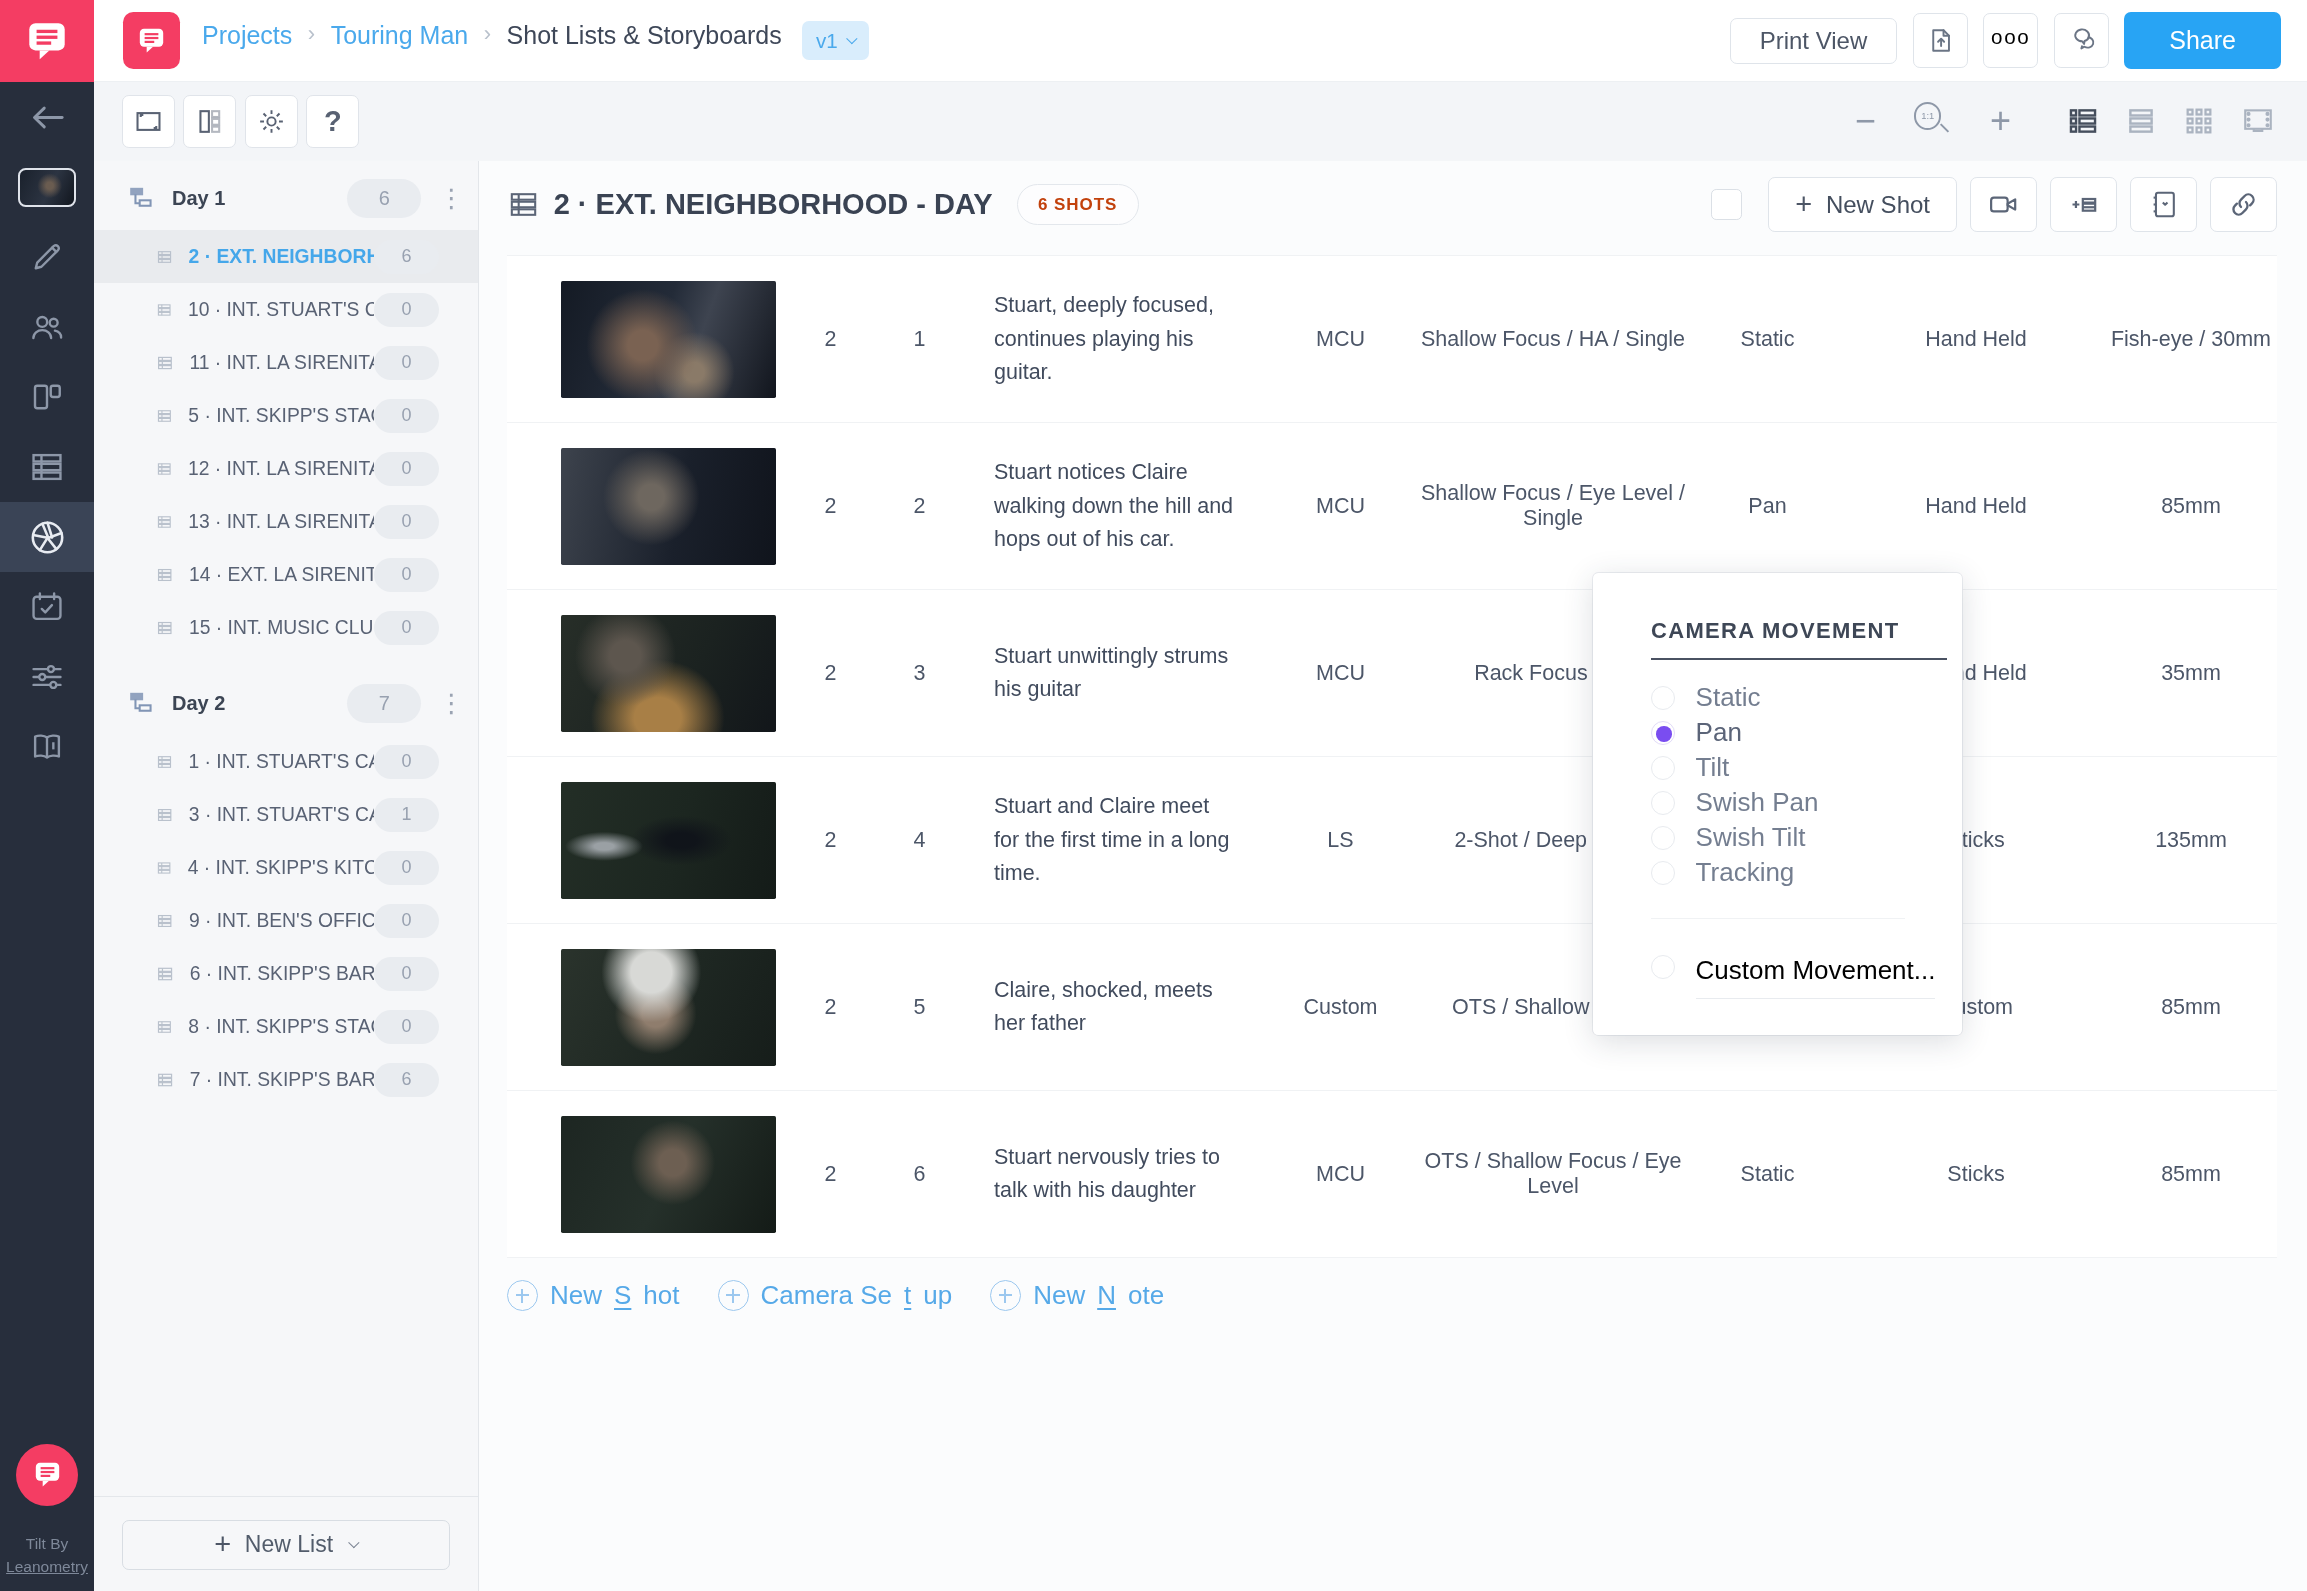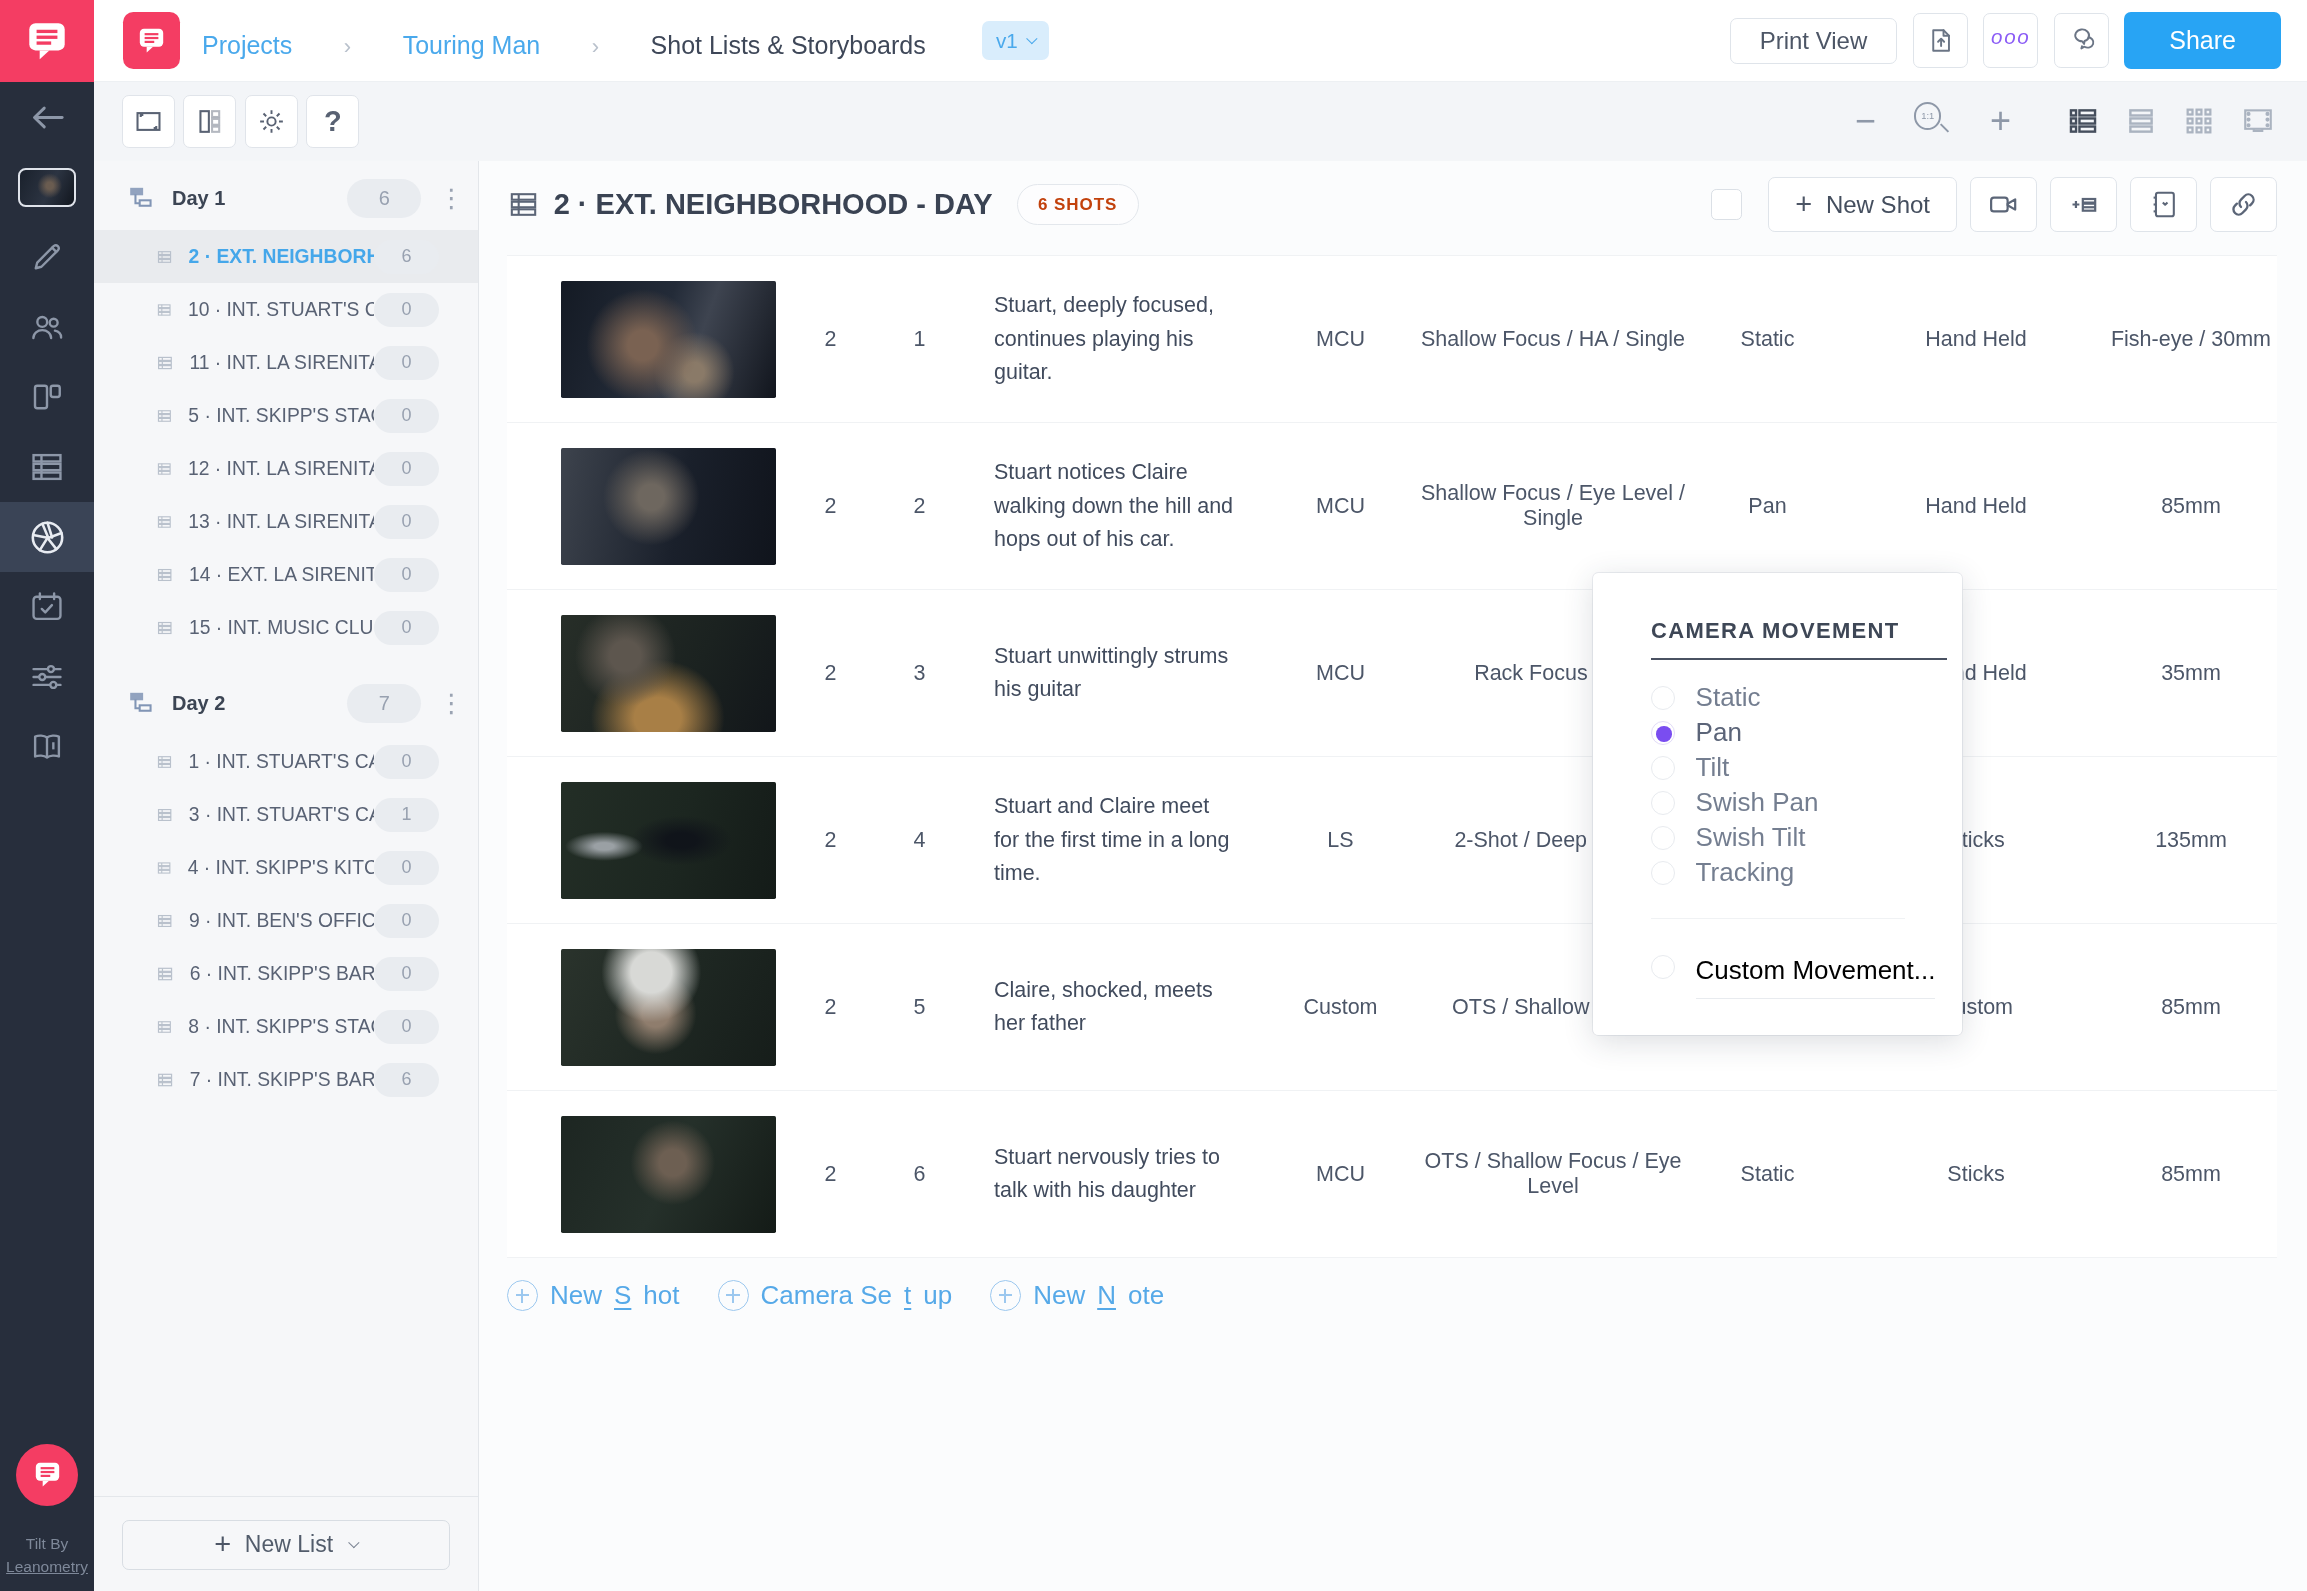--- a/index.html
+++ b/index.html
@@ -16,31 +16,31 @@
   .rail-thumb { width:58px; height:39px; border-radius:7.7px; border:2.6px solid #dfe3ea;
     background: radial-gradient(circle at 55% 45%, #6a5c50 0 10%, rgba(0,0,0,0) 35%), linear-gradient(115deg,#1a212c 0%,#2c3442 55%,#11161e 100%); }
   .rail-bottom { position:absolute; bottom:13.7px; left:0; right:0; text-align:center; }
   .rail-badge { width:62px; height:62px; border-radius:50%; background:#f43d63; margin:0 auto; display:flex; align-items:center; justify-content:center; }
   .made-by { margin-top:26px; font-size:15.5px; line-height:1.5; color:#7e8899; }
   .made-by .underline { text-decoration:underline; }
 
   
   .top-header { position:absolute; left:94px; top:0; right:0; height:82px; background:#fff; border-bottom:0.9px solid #edf0f3; display:flex; align-items:center; padding:0 26px 0 29px; z-index:20; }
   .app-badge { width:57px; height:57px; border-radius:10.3px; background:#f43d63; display:flex; align-items:center; justify-content:center; margin-right:22px; flex:none; }
-  .breadcrumb { display:flex; align-items:flex-end; font-size:25px; white-space:nowrap;gap:36px; }
+  .breadcrumb { display:flex; align-items:flex-start; font-size:25px; white-space:nowrap; }
   .crumb-link { color:#4aa9ec; cursor:pointer; }
   .crumb-sep { color:#b9c1cc; margin:0 15.5px; font-size:22px; }
   .crumb-current { color:#3e4758; }
   .version-badge { margin-left:20.6px; background:#d9edfc; color:#4aa9ec; border-radius:6.9px; height:39px; padding:0 13.7px; font-size:20.6px; display:flex; align-items:center; gap:10.3px; cursor:pointer; }
   .chev { display:inline-block; width:7.7px; height:7.7px; border-right:1.7px solid currentColor; border-bottom:1.7px solid currentColor; transform:rotate(45deg) translate(-1.7px,-1.7px); }
   .header-actions { margin-left:auto; display:flex; align-items:center; gap:15.5px; }
   .btn { border:0.9px solid #dfe4ea; background:#fff; border-radius:6.9px; color:#4d5666; display:flex; align-items:center; justify-content:center; cursor:pointer; }
   .print-btn { height:46px; padding:0 29px; font-size:24px; }
   .hdr-icon-btn { width:55px; height:55px; color:#6b7585; }
-  .more-label { font-size:20.6px; letter-spacing:1.7px; color:#8b5cf6; margin-top:-6.9px;font-style:italic; }
+  .more-label { font-size:20.6px; letter-spacing:1.7px; color:#000000; margin-top:-6.9px; }
   .share-btn { background:#28a4f4; border:none; color:#fff; height:57px; padding:0 45px; font-size:25px; border-radius:6.9px; }
 
   
   .toolbar { position:absolute; left:94px; top:82px; right:0; height:78px; background:#f3f5f8; display:flex; align-items:center; padding:0 31px 0 27.5px; z-index:15; }
   .tool-btn { width:53px; height:53px; background:#fff; border:0.9px solid #e0e4ea; border-radius:6.9px; margin-right:8.6px; color:#596273; display:flex; align-items:center; justify-content:center; cursor:pointer; }
   .q-glyph { font-size:29px; font-weight:bold; color:#596273; }
   .zoom-area { margin-left:auto; display:flex; align-items:center; gap:38px; color:#8e98a8; }
   .zoom-glyph { font-size:36px; line-height:1; cursor:pointer; }
   .zoom-reset { position:relative; width:38px; height:38px; cursor:pointer; }
   .zoom-reset .lens { position:absolute; left:0; top:0; width:27.5px; height:27.5px; border:2.1px solid #8e98a8; border-radius:50%; display:flex; align-items:center; justify-content:center; font-size:9.4px; color:#8e98a8; }

